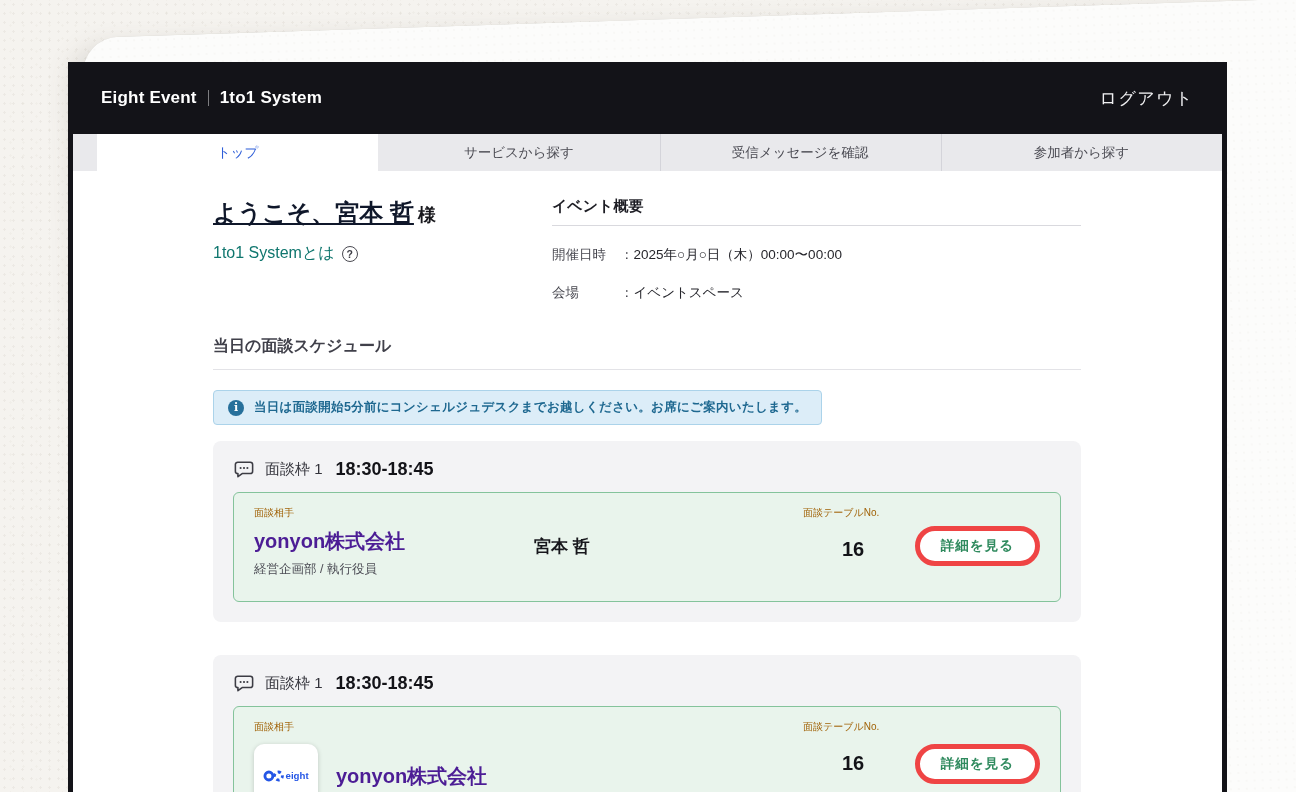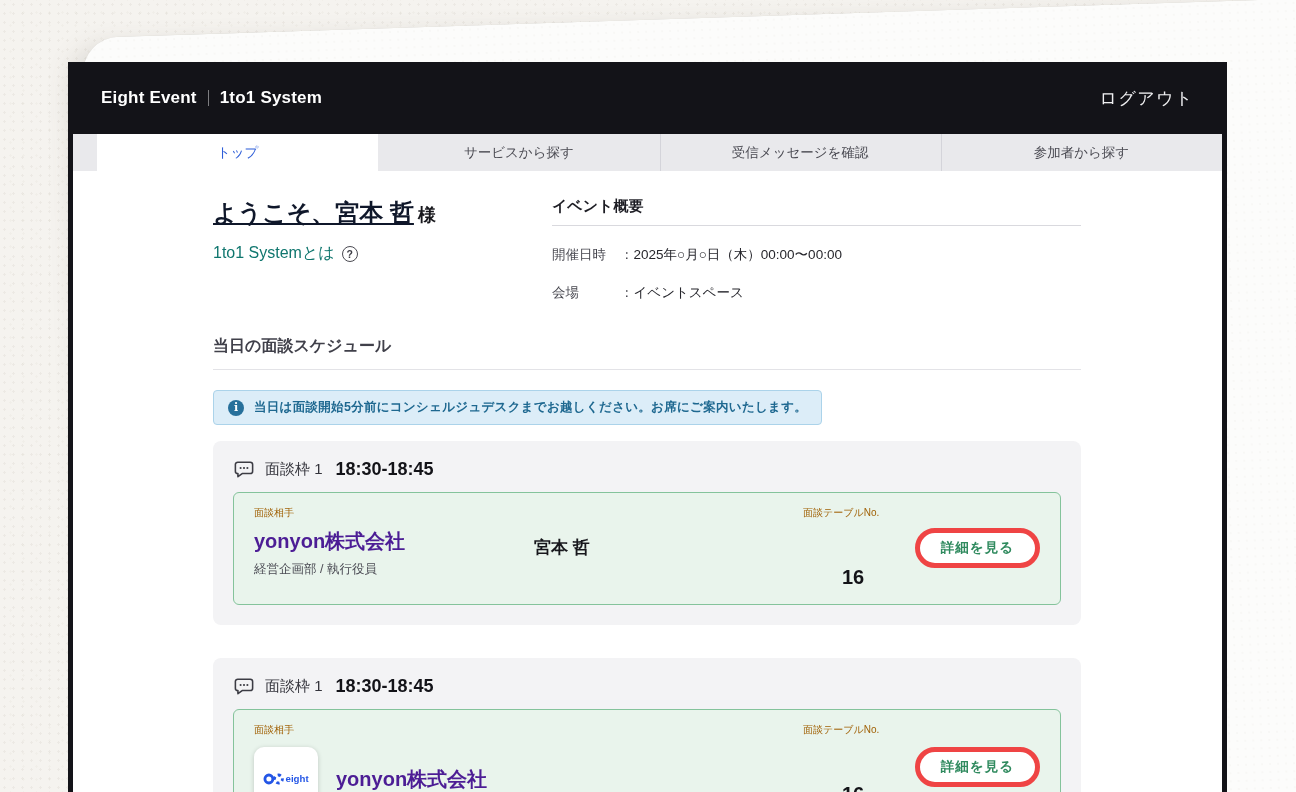--- a/index.html
+++ b/index.html
@@ -105,21 +105,21 @@
 
   .meet-panel {
     margin-top:12px; background:#e9f4ec; border:1px solid #84c39b; border-radius:6px;
     padding:13px 20px 15px; display:flex; min-height:110px;
   }
   .small-label { font-size:10px; color:#a16207; }
   .p-left { width:280px; flex:none; }
   .company-name { font-size:20px; font-weight:bold; color:#4c1d95; margin-top:8px; }
   .dept { font-size:12.5px; color:#4c4c55; margin-top:6px; }
   .p-person { flex:1; display:flex; align-items:center; font-size:17px; font-weight:bold; color:#17171c; }
-  .p-table { width:115px; flex:none; display:flex; flex-direction:column;gap:28px; }
+  .p-table { width:115px; flex:none; display:flex; flex-direction:column; }
   .table-no { font-size:20px; font-weight:bold; color:#131318; margin-top:18px; text-align:center; width:100px; }
   .p-action { flex:none; width:122px; display:flex; align-items:center; justify-content:flex-end; }
   .detail-btn {
     height:40px; padding:0 21px; border-radius:20px; background:#fff;
     border:5px solid #ef4444; color:#2f8a5e; font-size:13.5px; font-weight:bold;
     letter-spacing:1px; cursor:pointer; white-space:nowrap;
     font-family:"Liberation Sans","DejaVu Sans",sans-serif;
   }
   .p-left2 { flex:1; }
   .partner-row { display:flex; align-items:center; margin-top:10px; }

